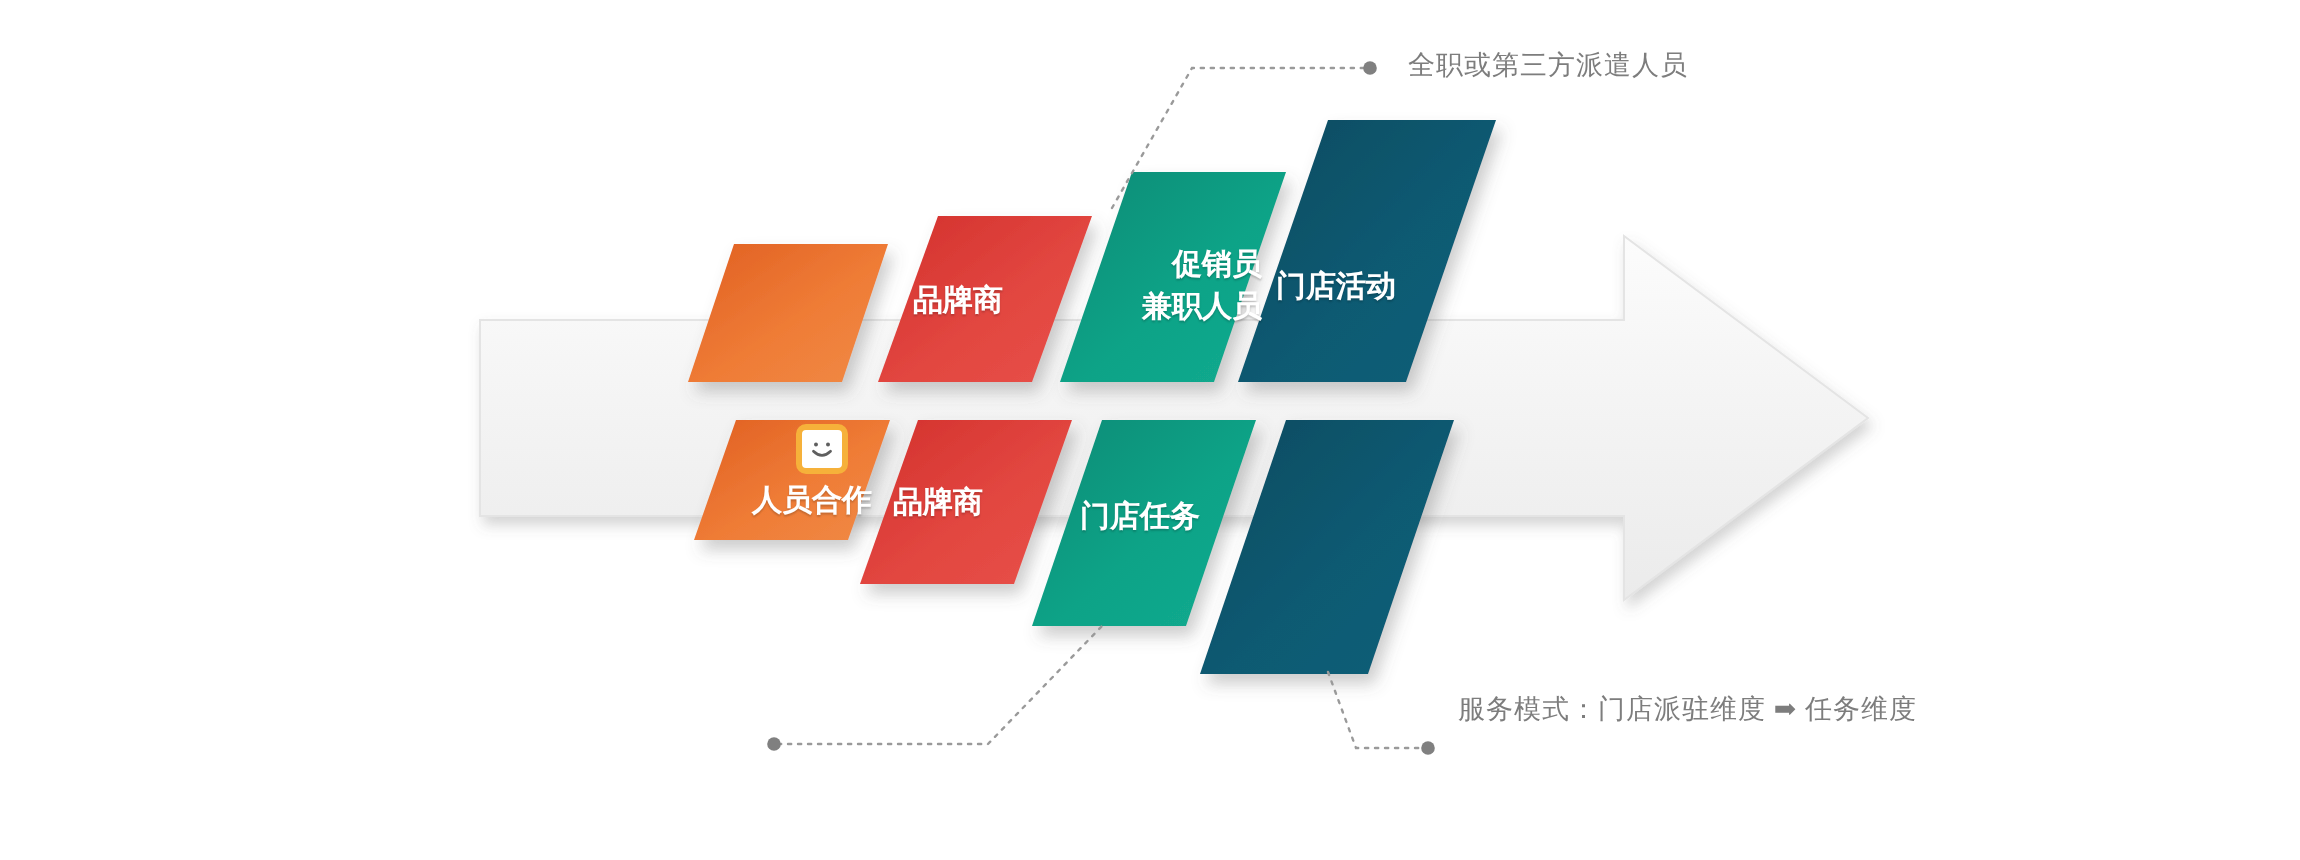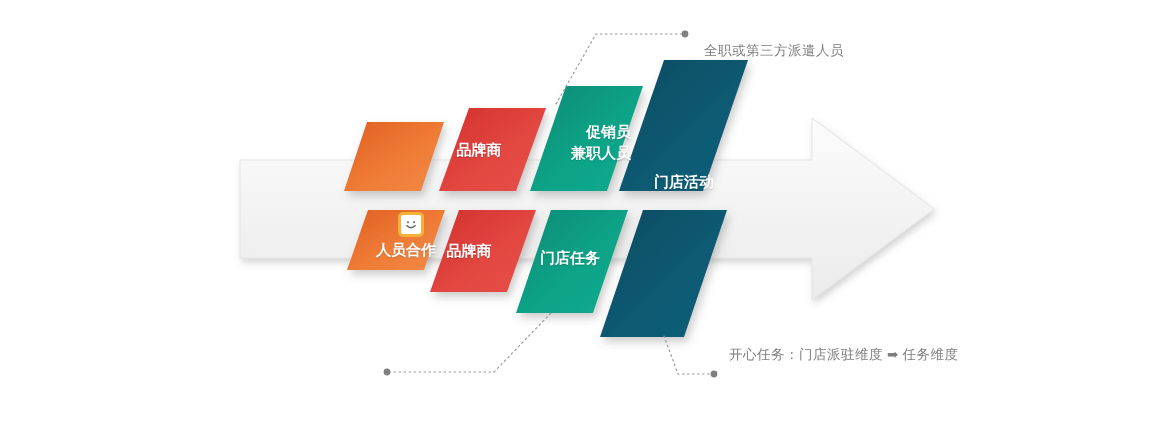--- a/index.html
+++ b/index.html
@@ -15,21 +15,21 @@
 
   .anno{
     position:absolute;
     font-family:"Liberation Serif","DejaVu Serif",serif;
     color:#7d7d7d;
     font-size:13.5px;
     letter-spacing:.5px;
     white-space:nowrap;
     line-height:24px;
   }
-  #anno-top{left:704px;top:39px;}
+  #anno-top{left:704px;top:21px;}
   #anno-bl{left:222px;top:343px;text-align:left;}
   #anno-br{left:729px;top:343px;}
   .anno-line{display:block;}
 
   .pgram-label{
     position:absolute;
     color:#ffffff;
     font-family:"DejaVu Sans","Liberation Sans",sans-serif;
     font-weight:700;
     font-size:15px;
@@ -140,21 +140,21 @@
 
   <div class="pgram-label" style="left:450px;top:140px;width:58px;">
     <span class="lbl-line">品牌商</span>
   </div>
 
   <div class="pgram-label" style="left:539px;top:122px;width:92px;text-align:right;">
     <span class="lbl-line">促销员</span>
     <span class="lbl-line">兼职人员</span>
   </div>
 
-  <div class="pgram-label" style="left:648px;top:133px;width:72px;margin-top:39px;">
+  <div class="pgram-label" style="left:632px;top:133px;width:72px;">
     <span class="lbl-line">门店活动</span>
   </div>
 
   <div class="smiley" style="left:398px;top:212px;">
     <svg viewBox="0 0 24 24" aria-hidden="true">
       <circle cx="8.2" cy="9.2" r="1.25" fill="#5f5f5f"></circle>
       <circle cx="15.8" cy="9.2" r="1.25" fill="#5f5f5f"></circle>
       <path d="M6.6,13.4 Q12,18.6 17.4,13.4" stroke="#5f5f5f" stroke-width="1.7" fill="none" stroke-linecap="round"></path>
     </svg>
   </div>
@@ -170,16 +170,16 @@
     <span class="lbl-line">门店任务</span>
   </div>
 
 
   <div class="anno" id="anno-top">
     <span class="anno-line">全职或第三方派遣人员</span>
   </div>
 
 
   <div class="anno" id="anno-br">
-    <span class="anno-line">开心任务：门店派驻维度 ➡ 任务维度</span>
+    <span class="anno-line">服务模式：门店派驻维度 ➡ 任务维度</span>
   </div>
 
 </div>
 
 </body></html>

